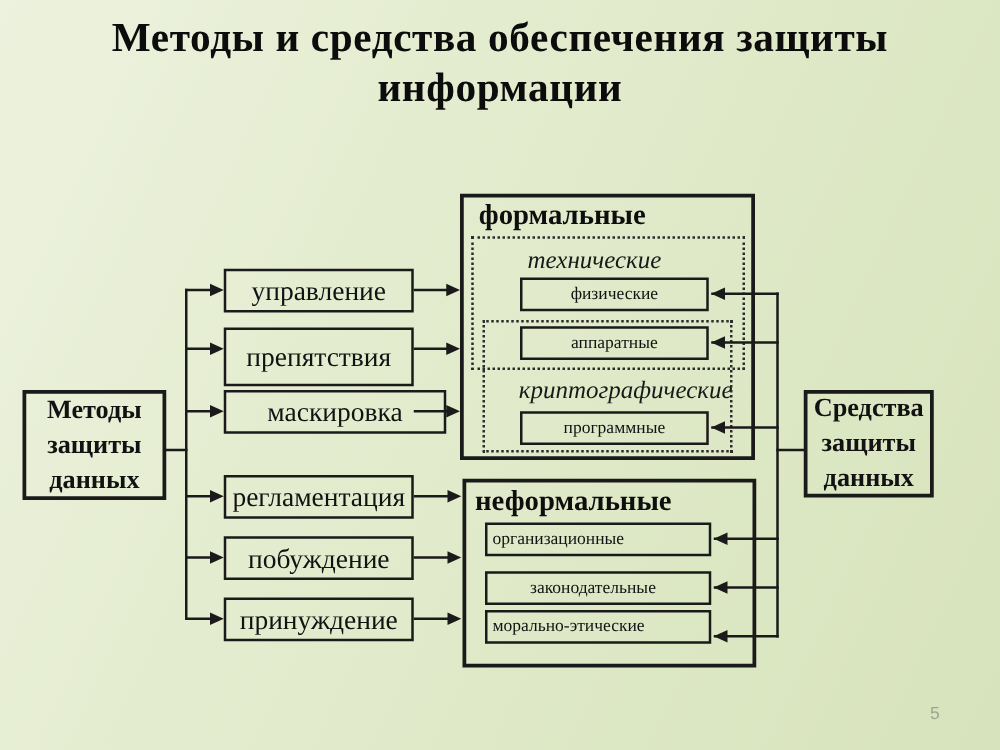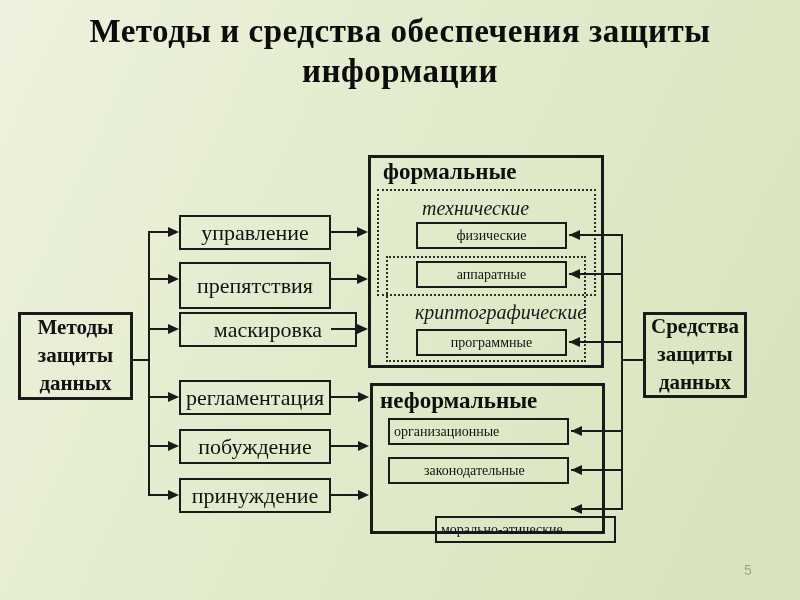--- a/index.html
+++ b/index.html
@@ -93,21 +93,21 @@
 
   <div class="box inner-box" style="left:416px;top:222px;width:151px;height:27px;">физические</div>
   <div class="box inner-box" style="left:416px;top:261px;width:151px;height:27px;">аппаратные</div>
   <div class="box inner-box" style="left:416px;top:329px;width:151px;height:27px;">программные</div>
 
   <div class="box group-box" style="left:370px;top:383px;width:235px;height:151px;"></div>
   <div class="group-label" style="left:380px;top:388px;">неформальные</div>
 
   <div class="box inner-box left-text" style="left:388px;top:418px;width:181px;height:27px;">организационные</div>
   <div class="box inner-box left-text" style="left:388px;top:457px;width:181px;height:27px;padding-left:34px;">законодательные</div>
-  <div class="box inner-box left-text" style="left:388px;top:516px;width:181px;height:27px;margin-left:47px;">морально-этические</div>
+  <div class="box inner-box left-text" style="left:388px;top:488px;width:181px;height:27px;">морально-этические</div>
 
   <div class="hline" style="left:131px;top:359px;width:19px;"></div>
   <div class="vline" style="left:148px;top:231px;height:265px;"></div>
 
   <div class="hline" style="left:148px;top:231px;width:22px;"></div>
   <div class="arr-r" style="left:168px;top:227px;"></div>
   <div class="hline" style="left:148px;top:278px;width:22px;"></div>
   <div class="arr-r" style="left:168px;top:274px;"></div>
   <div class="hline" style="left:148px;top:328px;width:22px;"></div>
   <div class="arr-r" style="left:168px;top:324px;"></div>

